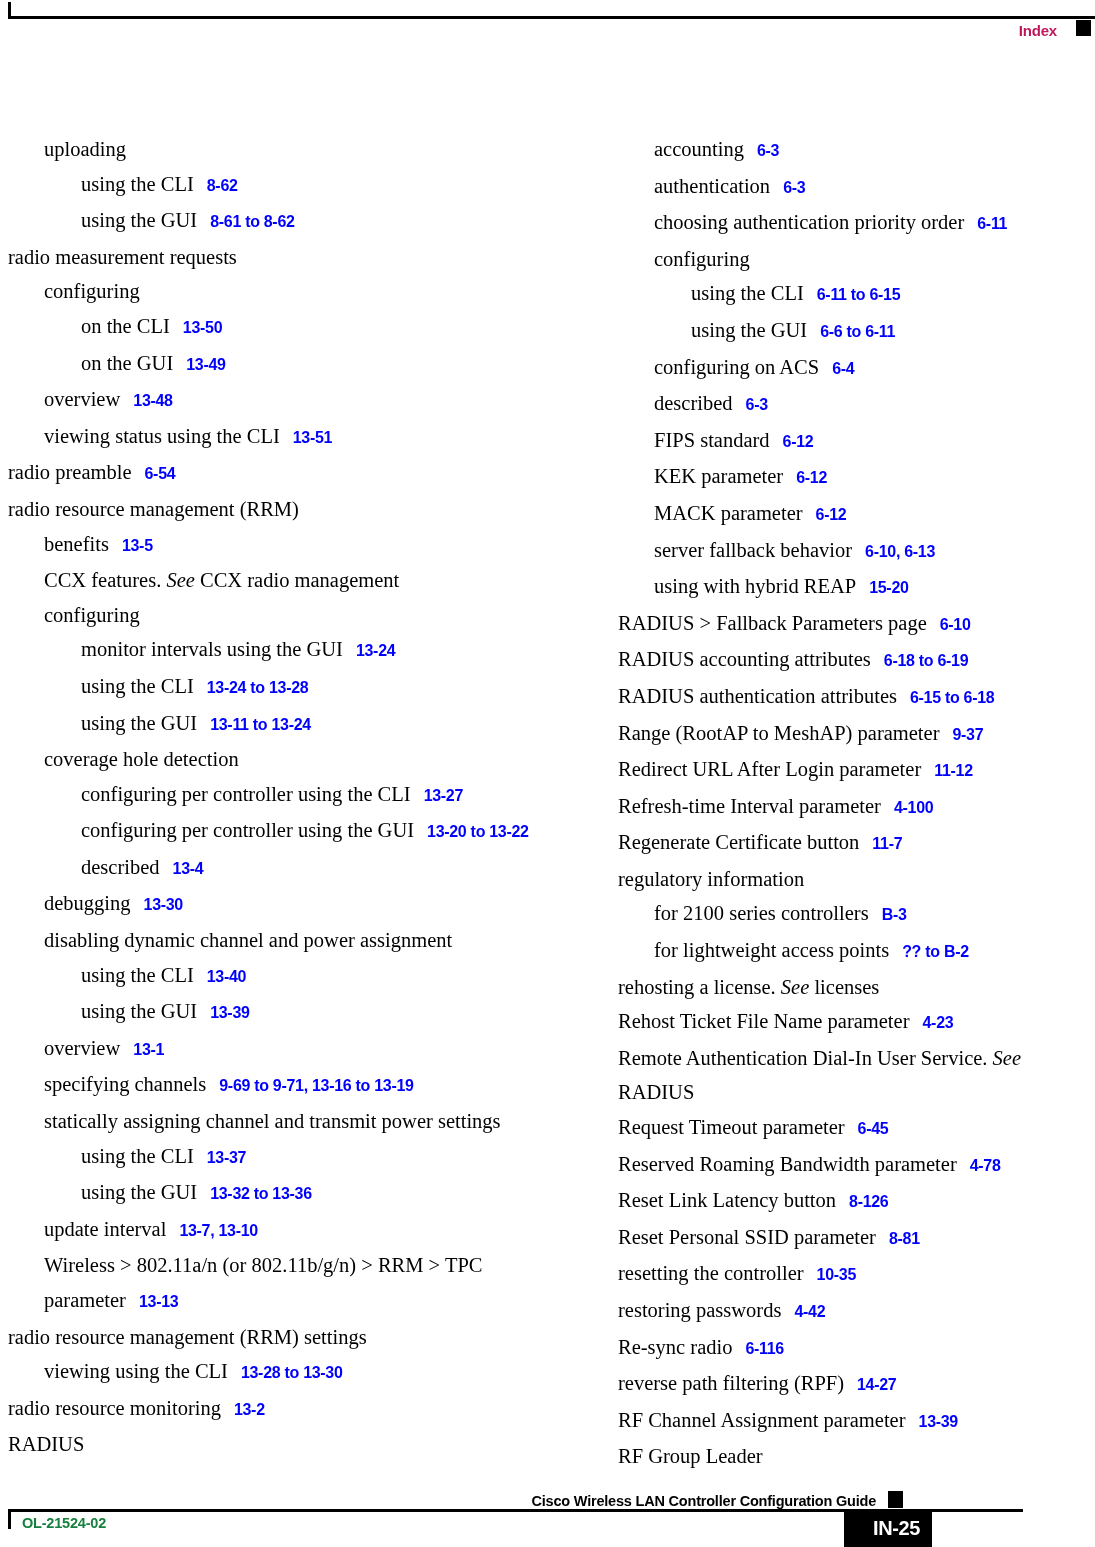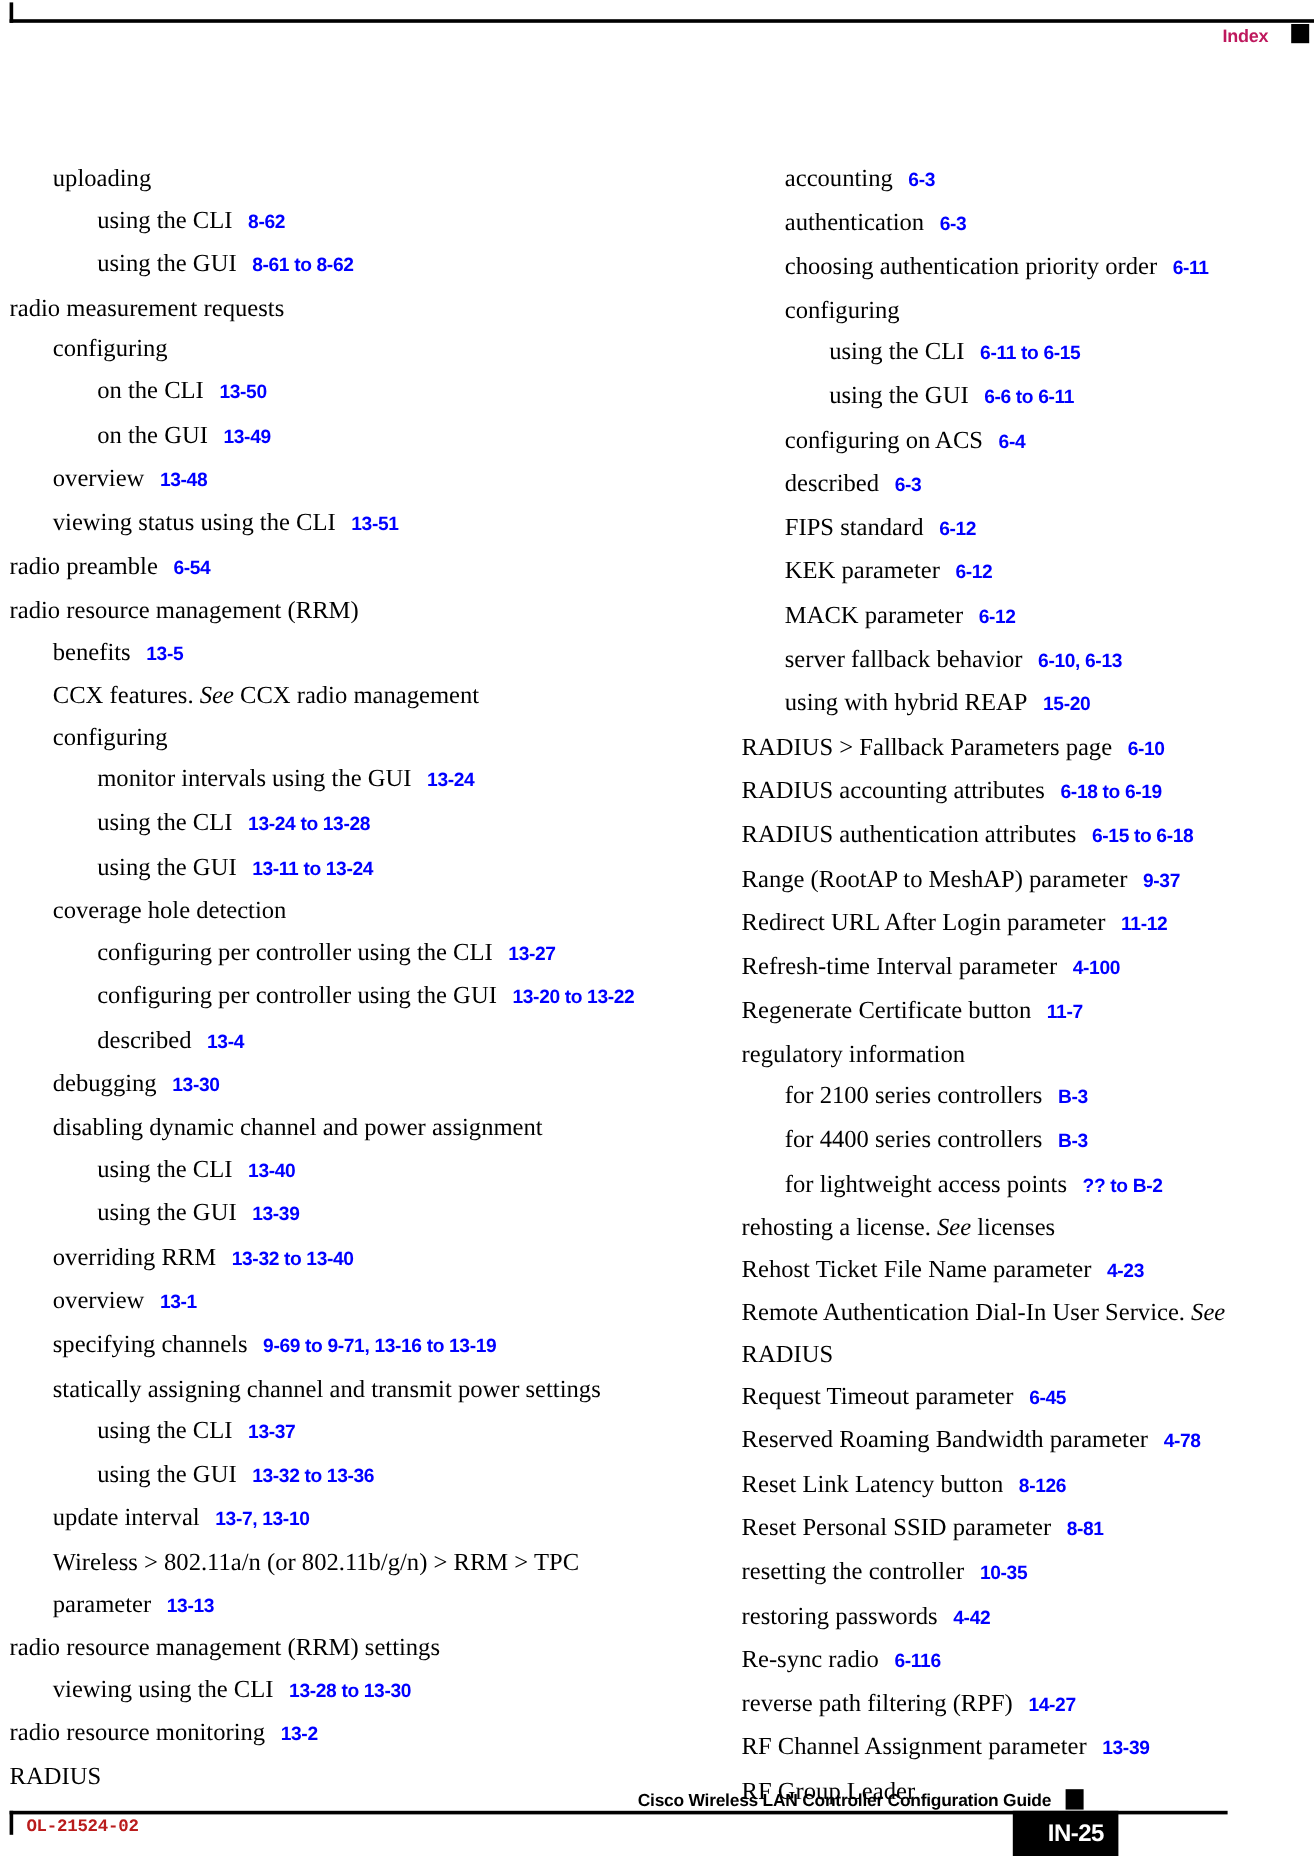--- a/index.html
+++ b/index.html
@@ -146,25 +146,25 @@
     left: 8px;
     top: 52px;
     width: 3px;
     height: 20px;
     background: #000000;
   }
   .footer-docid {
     position: absolute;
     left: 22px;
     top: 58px;
-    font-family: Liberation Mono, monospace;
+    font-family: Liberation Sans, sans-serif;
     font-weight: bold;
     font-size: 14.5px;
     letter-spacing: -0.2px;
-    color: #b91c1c;
+    color: #15803d;
     white-space: nowrap;
   }
   .footer-pagebox {
     position: absolute;
     right: 0px;
     top: 52px;
     width: 88px;
     height: 38px;
     background: #000000;
   }
@@ -212,21 +212,20 @@
         <div class="entry lvl2"><span class="txt">using the CLI</span><span class="gap"></span><span class="ref">13-24 to 13-28</span></div>
         <div class="entry lvl2"><span class="txt">using the GUI</span><span class="gap"></span><span class="ref">13-11 to 13-24</span></div>
         <div class="entry lvl1"><span class="txt">coverage hole detection</span></div>
         <div class="entry lvl2"><span class="txt">configuring per controller using the CLI</span><span class="gap"></span><span class="ref">13-27</span></div>
         <div class="entry lvl2"><span class="txt">configuring per controller using the GUI</span><span class="gap"></span><span class="ref">13-20 to 13-22</span></div>
         <div class="entry lvl2"><span class="txt">described</span><span class="gap"></span><span class="ref">13-4</span></div>
         <div class="entry lvl1"><span class="txt">debugging</span><span class="gap"></span><span class="ref">13-30</span></div>
         <div class="entry lvl1"><span class="txt">disabling dynamic channel and power assignment</span></div>
         <div class="entry lvl2"><span class="txt">using the CLI</span><span class="gap"></span><span class="ref">13-40</span></div>
         <div class="entry lvl2"><span class="txt">using the GUI</span><span class="gap"></span><span class="ref">13-39</span></div>
-        <div class="entry lvl1"><span class="txt">overriding RRM</span><span class="gap"></span><span class="ref">13-32 to 13-40</span></div>
         <div class="entry lvl1"><span class="txt">overview</span><span class="gap"></span><span class="ref">13-1</span></div>
         <div class="entry lvl1"><span class="txt">specifying channels</span><span class="gap"></span><span class="ref">9-69 to 9-71, 13-16 to 13-19</span></div>
         <div class="entry lvl1"><span class="txt">statically assigning channel and transmit power settings</span></div>
         <div class="entry lvl2"><span class="txt">using the CLI</span><span class="gap"></span><span class="ref">13-37</span></div>
         <div class="entry lvl2"><span class="txt">using the GUI</span><span class="gap"></span><span class="ref">13-32 to 13-36</span></div>
         <div class="entry lvl1"><span class="txt">update interval</span><span class="gap"></span><span class="ref">13-7, 13-10</span></div>
         <div class="entry lvl1"><span class="txt">Wireless &gt; 802.11a/n (or 802.11b/g/n) &gt; RRM &gt; TPC parameter</span><span class="gap"></span><span class="ref">13-13</span></div>
         <div class="entry lvl0"><span class="txt">radio resource management (RRM) settings</span></div>
         <div class="entry lvl1"><span class="txt">viewing using the CLI</span><span class="gap"></span><span class="ref">13-28 to 13-30</span></div>
         <div class="entry lvl0"><span class="txt">radio resource monitoring</span><span class="gap"></span><span class="ref">13-2</span></div>
@@ -248,21 +247,20 @@
         <div class="entry lvl1"><span class="txt">using with hybrid REAP</span><span class="gap"></span><span class="ref">15-20</span></div>
         <div class="entry lvl0"><span class="txt">RADIUS &gt; Fallback Parameters page</span><span class="gap"></span><span class="ref">6-10</span></div>
         <div class="entry lvl0"><span class="txt">RADIUS accounting attributes</span><span class="gap"></span><span class="ref">6-18 to 6-19</span></div>
         <div class="entry lvl0"><span class="txt">RADIUS authentication attributes</span><span class="gap"></span><span class="ref">6-15 to 6-18</span></div>
         <div class="entry lvl0"><span class="txt">Range (RootAP to MeshAP) parameter</span><span class="gap"></span><span class="ref">9-37</span></div>
         <div class="entry lvl0"><span class="txt">Redirect URL After Login parameter</span><span class="gap"></span><span class="ref">11-12</span></div>
         <div class="entry lvl0"><span class="txt">Refresh-time Interval parameter</span><span class="gap"></span><span class="ref">4-100</span></div>
         <div class="entry lvl0"><span class="txt">Regenerate Certificate button</span><span class="gap"></span><span class="ref">11-7</span></div>
         <div class="entry lvl0"><span class="txt">regulatory information</span></div>
         <div class="entry lvl1"><span class="txt">for 2100 series controllers</span><span class="gap"></span><span class="ref">B-3</span></div>
-        <div class="entry lvl1"><span class="txt">for 4400 series controllers</span><span class="gap"></span><span class="ref">B-3</span></div>
         <div class="entry lvl1"><span class="txt">for lightweight access points</span><span class="gap"></span><span class="ref">?? to B-2</span></div>
         <div class="entry lvl0"><span class="txt">rehosting a license. </span><span class="see">See</span><span> licenses</span></div>
         <div class="entry lvl0"><span class="txt">Rehost Ticket File Name parameter</span><span class="gap"></span><span class="ref">4-23</span></div>
         <div class="entry lvl0"><span class="txt">Remote Authentication Dial-In User Service. </span><span class="see">See</span><span> RADIUS</span></div>
         <div class="entry lvl0"><span class="txt">Request Timeout parameter</span><span class="gap"></span><span class="ref">6-45</span></div>
         <div class="entry lvl0"><span class="txt">Reserved Roaming Bandwidth parameter</span><span class="gap"></span><span class="ref">4-78</span></div>
         <div class="entry lvl0"><span class="txt">Reset Link Latency button</span><span class="gap"></span><span class="ref">8-126</span></div>
         <div class="entry lvl0"><span class="txt">Reset Personal SSID parameter</span><span class="gap"></span><span class="ref">8-81</span></div>
         <div class="entry lvl0"><span class="txt">resetting the controller</span><span class="gap"></span><span class="ref">10-35</span></div>
         <div class="entry lvl0"><span class="txt">restoring passwords</span><span class="gap"></span><span class="ref">4-42</span></div>

